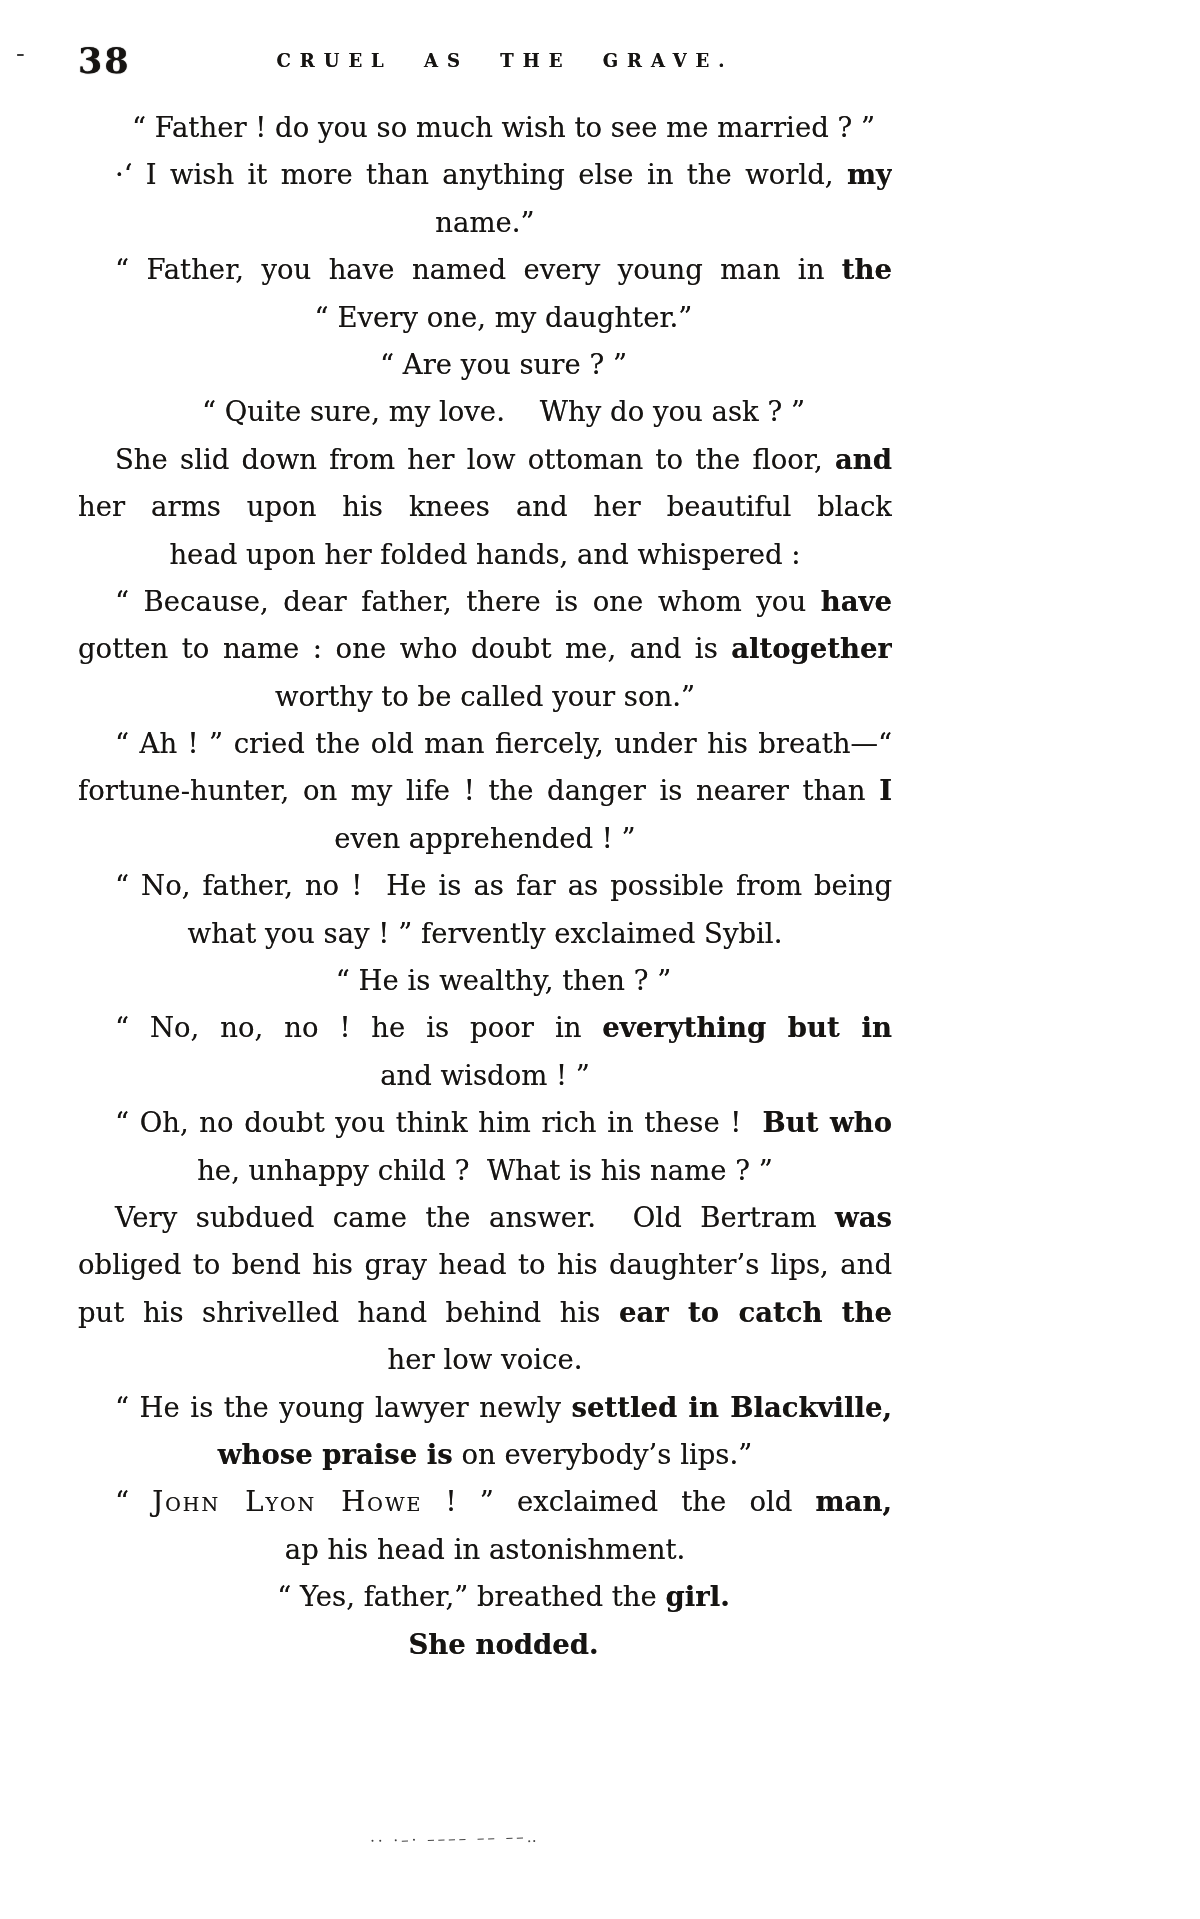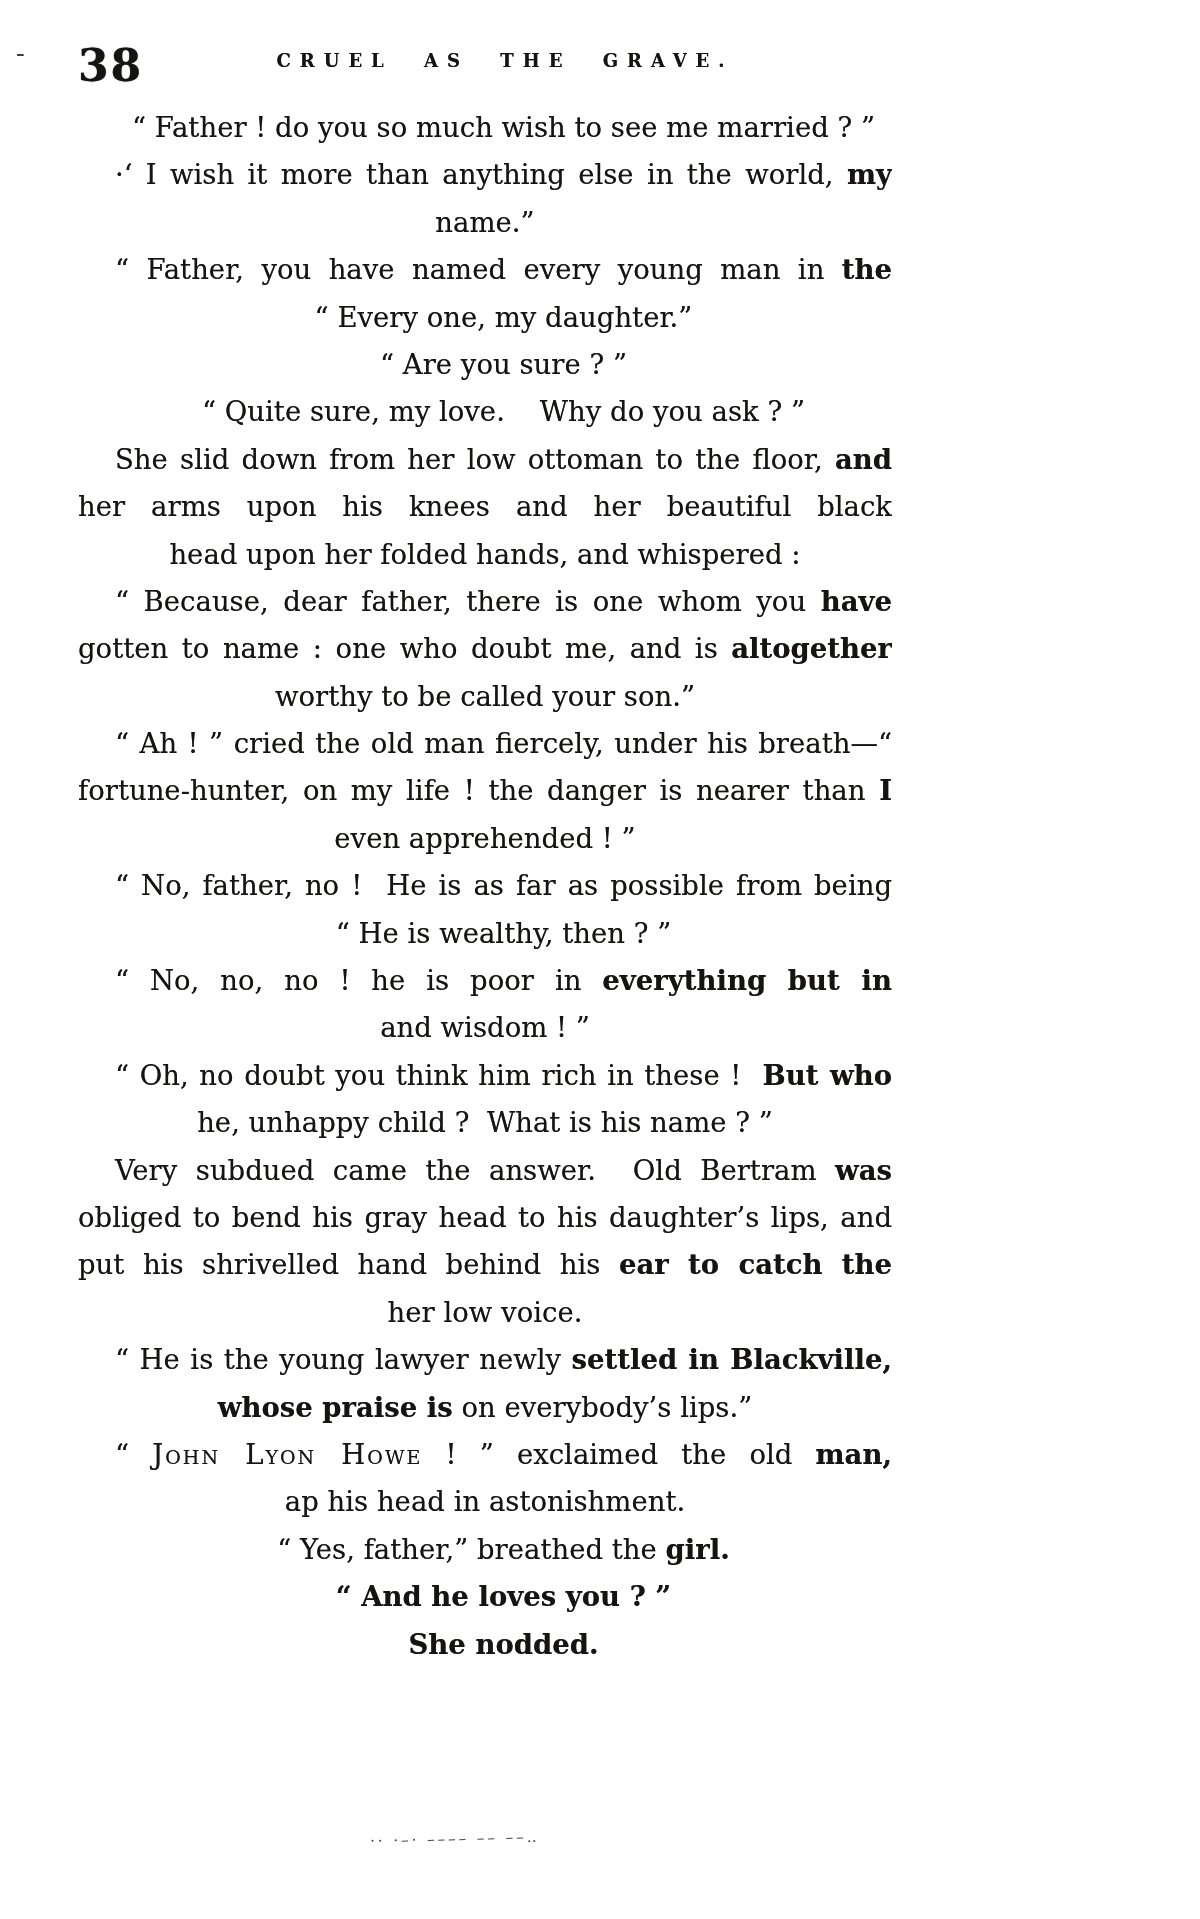--- a/index.html
+++ b/index.html
@@ -16,21 +16,21 @@
     position: absolute;
     left: 16px;
     top: 38px;
     font-size: 26px;
     color: #3a3a3a;
   }
   .page-number {
     position: absolute;
     left: 78px;
     top: 40px;
-    font-size: 44px;
+    font-size: 35px;
     font-weight: bold;
     letter-spacing: 2px;
     text-shadow: 0 0 1px rgba(0,0,0,0.75);
   }
   .header-title {
     position: absolute;
     left: 0;
     top: 50px;
     width: 1010px;
     text-align: center;
@@ -97,31 +97,31 @@
       <div class="line indent fill"><span class="seg-normal">She slid down from her low ottoman to the floor, </span><span class="seg-bold">and laid</span></div>
       <div class="line fill"><span class="seg-normal">her arms upon his knees and her beautiful black </span></div>
       <div class="line"><span class="seg-normal">head upon her folded hands, and whispered :</span></div>
       <div class="line indent fill"><span class="seg-normal">“ Because, dear father, there is one whom you </span><span class="seg-bold">have for-</span></div>
       <div class="line fill"><span class="seg-normal">gotten to name : one who doubt me, and is </span><span class="seg-bold">altogether well</span></div>
       <div class="line"><span class="seg-normal">worthy to be called your son.”</span></div>
       <div class="line indent fill"><span class="seg-normal">“ Ah ! ” cried the old man fiercely, under his breath—“ </span></div>
       <div class="line fill"><span class="seg-normal">fortune-hunter, on my life ! the danger is nearer than </span><span class="seg-bold">I had</span></div>
       <div class="line"><span class="seg-normal">even apprehended ! ”</span></div>
       <div class="line indent fill"><span class="seg-normal">“ No, father, no ! &nbsp;He is as far as possible from being</span></div>
+      <div class="line"><span class="seg-normal">what you say ! ” fervently exclaimed Sybil.</span></div>
       <div class="line indent"><span class="seg-normal">“ He is wealthy, then ? ”</span></div>
       <div class="line indent fill"><span class="seg-normal">“ No, no, no ! he is poor in </span><span class="seg-bold">everything but in goodness</span></div>
       <div class="line"><span class="seg-normal">and wisdom ! ”</span></div>
       <div class="line indent fill"><span class="seg-normal">“ Oh, no doubt you think him rich in these ! &nbsp;</span><span class="seg-bold">But who is</span></div>
       <div class="line"><span class="seg-normal">he, unhappy child ? &nbsp;What is his name ? ”</span></div>
       <div class="line indent fill"><span class="seg-normal">Very subdued came the answer. &nbsp;Old Bertram </span><span class="seg-bold">was</span></div>
       <div class="line fill"><span class="seg-normal">obliged to bend his gray head to his daughter’s lips, and</span></div>
       <div class="line fill"><span class="seg-normal">put his shrivelled hand behind his </span><span class="seg-bold">ear to catch the sound of</span></div>
       <div class="line"><span class="seg-normal">her low voice.</span></div>
       <div class="line indent fill"><span class="seg-normal">“ He is the young lawyer newly </span><span class="seg-bold">settled in Blackville,</span></div>
       <div class="line"><span class="seg-bold">whose praise is</span><span class="seg-normal"> on everybody’s lips.”</span></div>
       <div class="line indent fill"><span class="seg-normal">“ </span><span class="seg-smallcaps">John Lyon Howe</span><span class="seg-normal"> ! ” exclaimed the old </span><span class="seg-bold">man, throwing</span></div>
       <div class="line"><span class="seg-normal">ap his head in astonishment.</span></div>
       <div class="line indent"><span class="seg-normal">“ Yes, father,” breathed the </span><span class="seg-bold">girl.</span></div>
-      <div class="line indent"><span class="seg-bold">“ And he loves you ? ”</span></div>
       <div class="line indent"><span class="seg-bold">She nodded.</span></div>
     </div>
   <div class="bottom-artifact">·· ·–· –––– –– ––‥</div>
 </div>
 
 </body></html>

